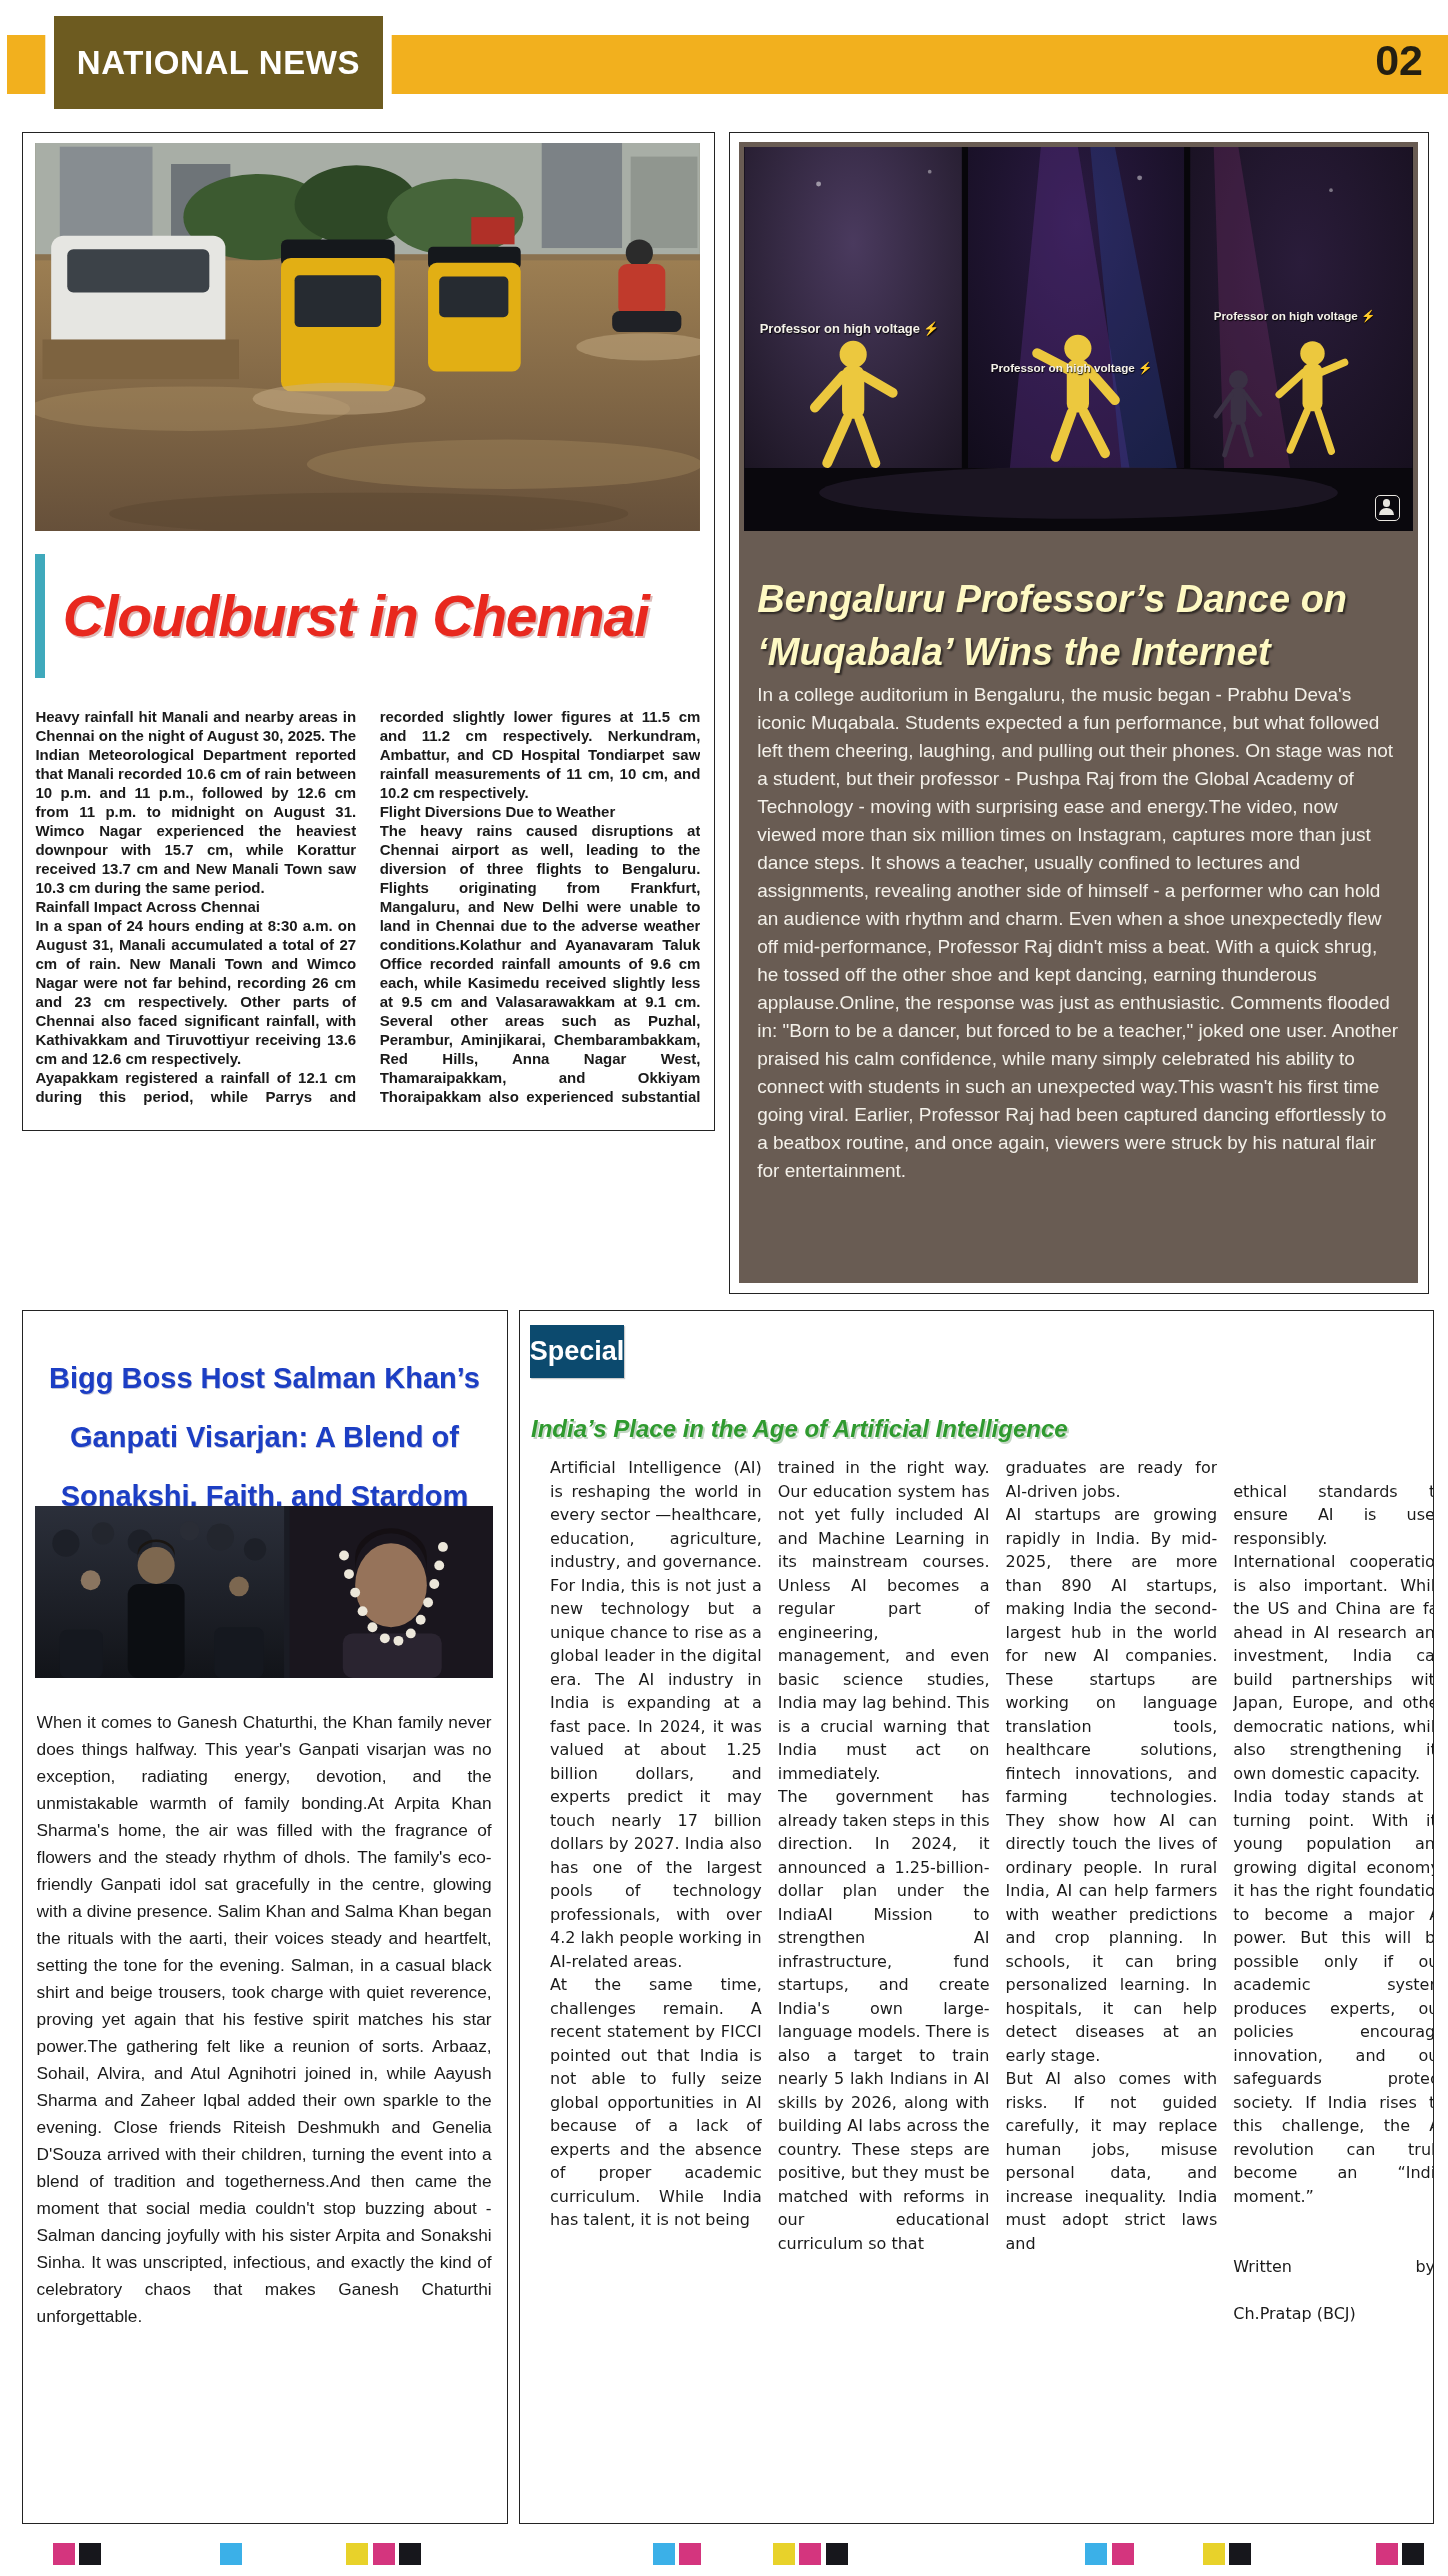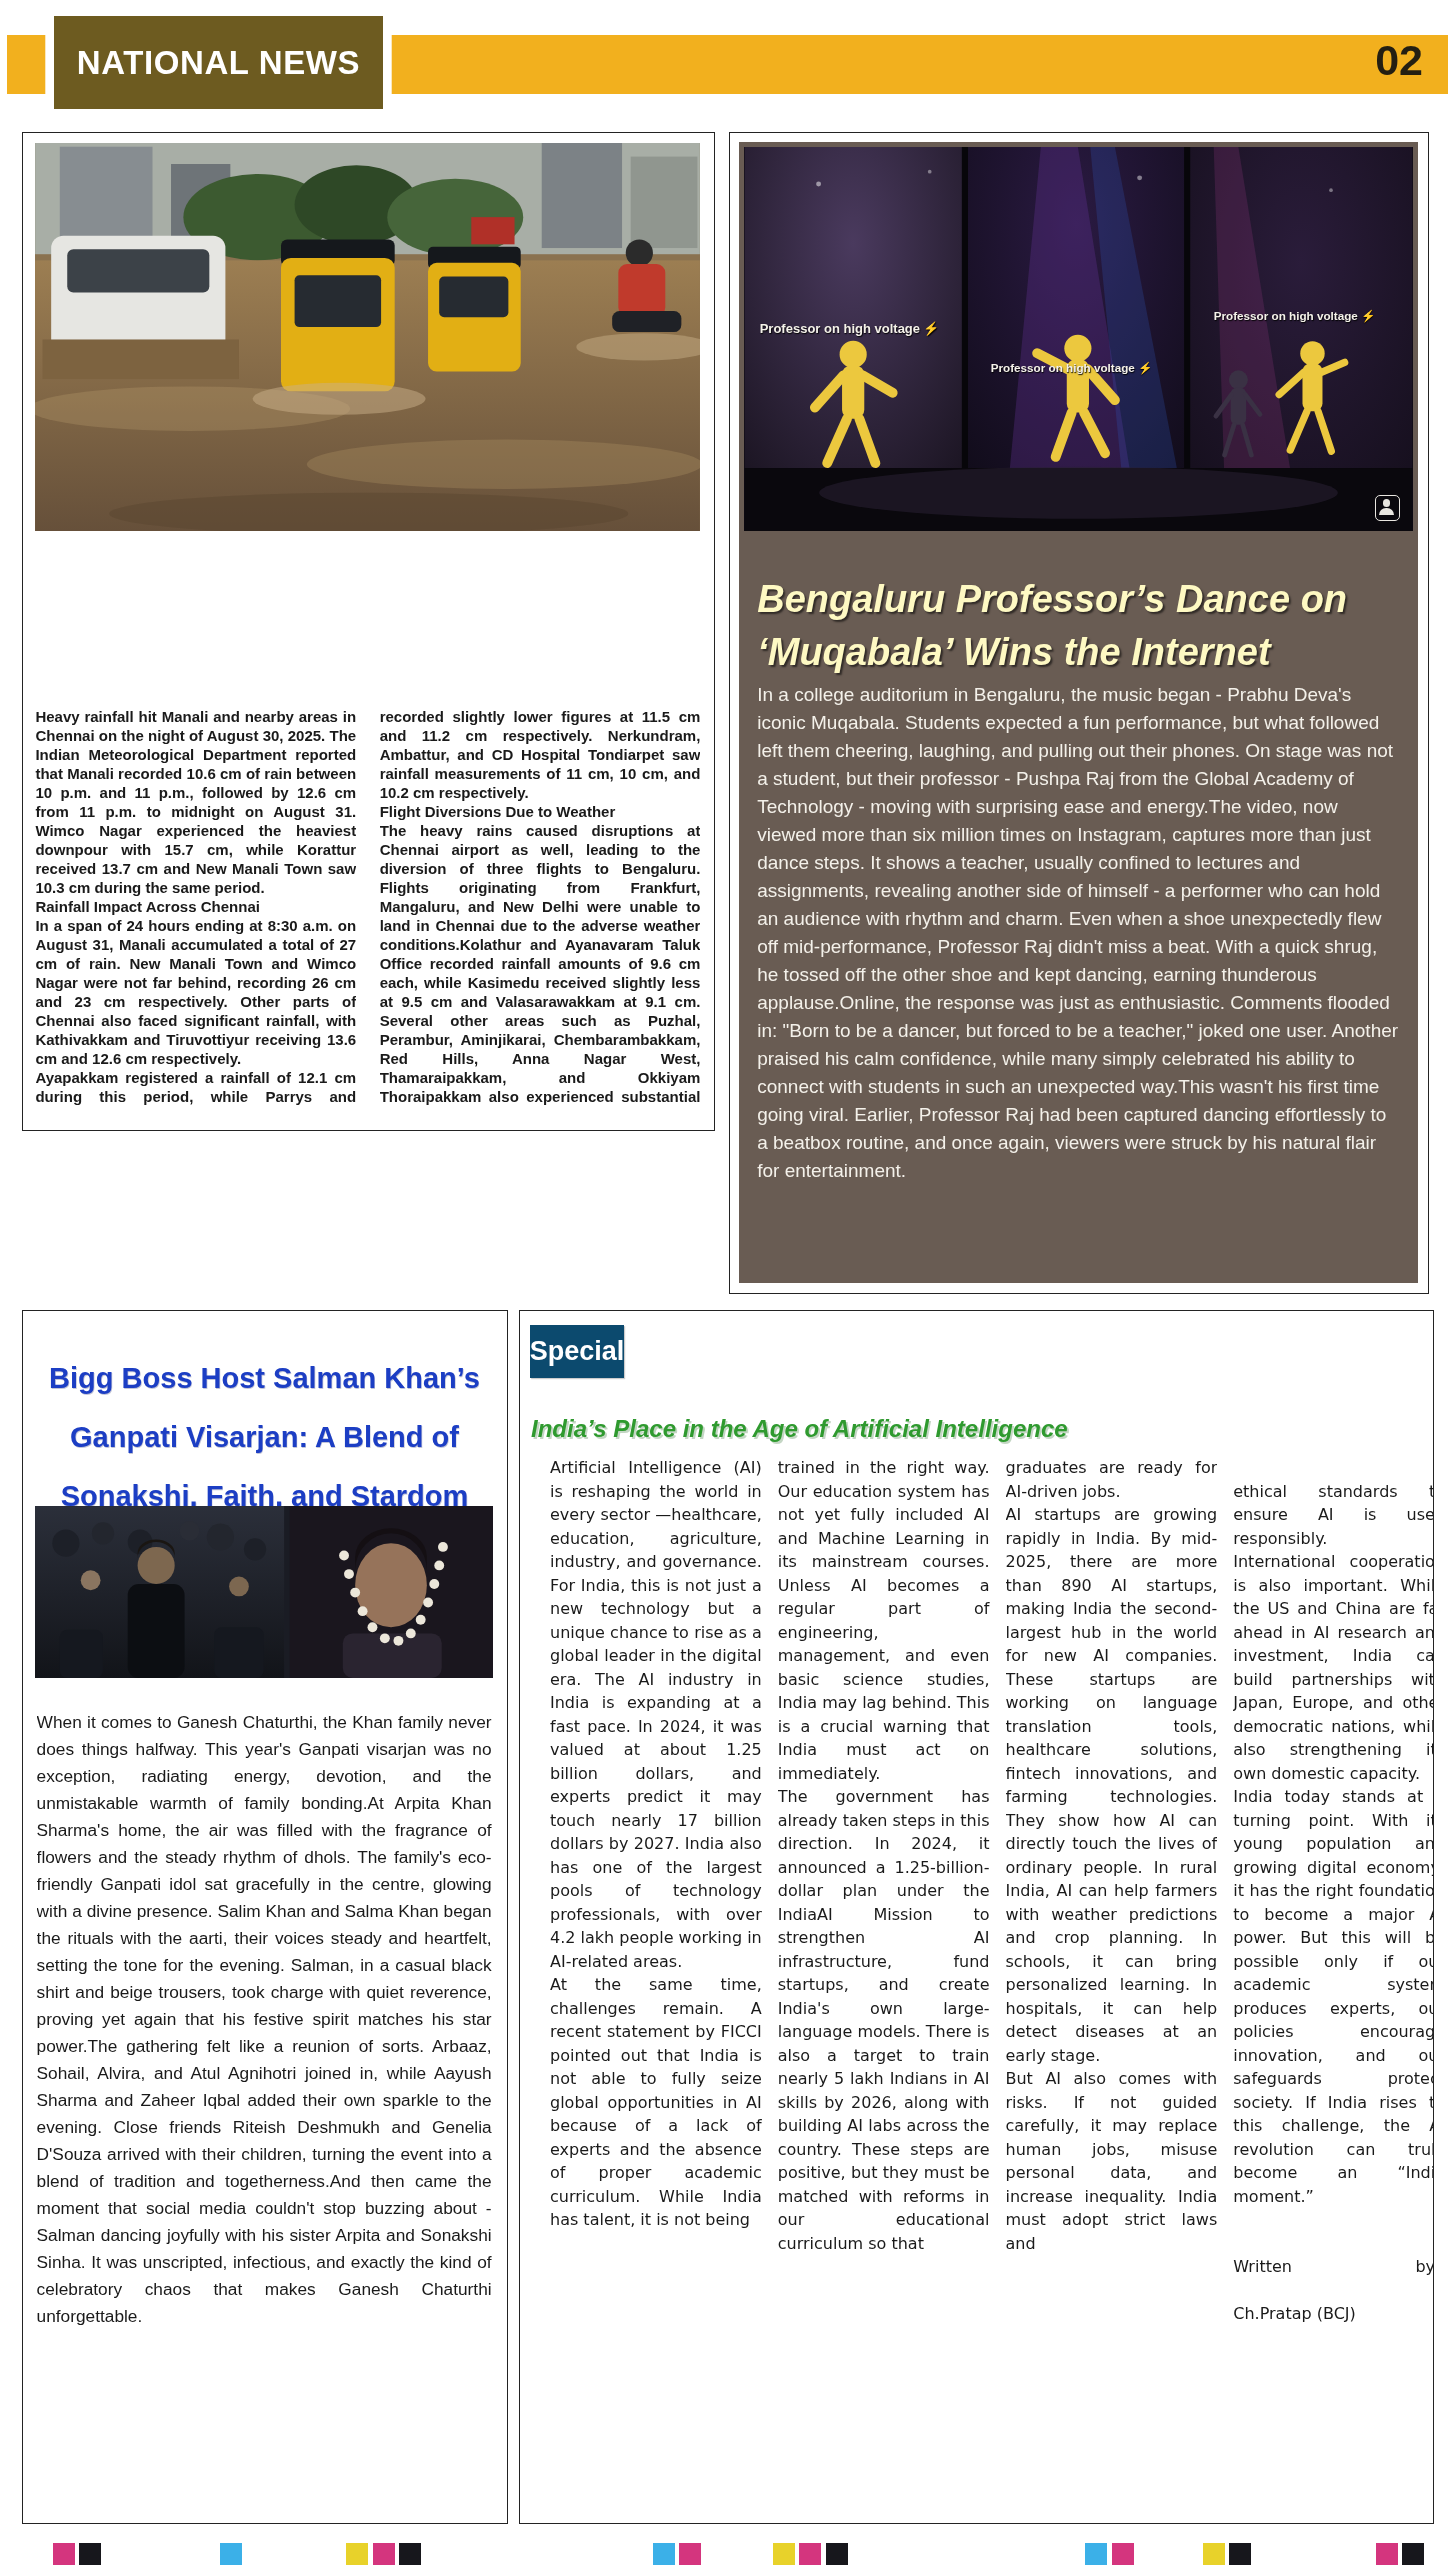--- a/index.html
+++ b/index.html
@@ -110,20 +110,24 @@
         <rect x="420" y="214" width="140" height="84" rx="8" fill="#262b31"></rect>
         <ellipse cx="492" cy="414" rx="140" ry="26" fill="#c9b089" opacity="0.5"></ellipse>
         <rect x="636" y="168" width="150" height="36" rx="8" fill="#15181c"></rect>
         <rect x="636" y="194" width="150" height="176" rx="14" fill="#e2af14"></rect>
         <rect x="654" y="216" width="112" height="66" rx="8" fill="#262b31"></rect>
         <circle cx="978" cy="178" r="22" fill="#2b2b2b"></circle>
         <rect x="944" y="196" width="76" height="84" rx="14" fill="#c03a2c"></rect>
         <rect x="934" y="272" width="112" height="34" rx="12" fill="#1f2126"></rect>
         <ellipse cx="986" cy="330" rx="110" ry="22" fill="#cdb48c" opacity="0.45"></ellipse>
       </svg>
+    </div>
+    <div class="cb-headline-row">
+      <div class="cb-accent"></div>
+      <h1 class="cb-headline">Cloudburst in Chennai</h1>
     </div>
     <div class="cb-cols">
       <p class="cb-col">Heavy rainfall hit Manali and nearby areas in Chennai on the night of August 30, 2025. The Indian Meteorological Department reported that Manali recorded 10.6 cm of rain between 10 p.m. and 11 p.m., followed by 12.6 cm from 11 p.m. to midnight on August 31. Wimco Nagar experienced the heaviest downpour with 15.7 cm, while Korattur received 13.7 cm and New Manali Town saw 10.3 cm during the same period.
 Rainfall Impact Across Chennai
 In a span of 24 hours ending at 8:30 a.m. on August 31, Manali accumulated a total of 27 cm of rain. New Manali Town and Wimco Nagar were not far behind, recording 26 cm and 23 cm respectively. Other parts of Chennai also faced significant rainfall, with Kathivakkam and Tiruvottiyur receiving 13.6 cm and 12.6 cm respectively.
 Ayapakkam registered a rainfall of 12.1 cm during this period, while Parrys and Ambattur</p>
       <p class="cb-col">recorded slightly lower figures at 11.5 cm and 11.2 cm respectively. Nerkundram, Ambattur, and CD Hospital Tondiarpet saw rainfall measurements of 11 cm, 10 cm, and 10.2 cm respectively.
 Flight Diversions Due to Weather
 The heavy rains caused disruptions at Chennai airport as well, leading to the diversion of three flights to Bengaluru. Flights originating from Frankfurt, Mangaluru, and New Delhi were unable to land in Chennai due to the adverse weather conditions.Kolathur and Ayanavaram Taluk Office recorded rainfall amounts of 9.6 cm each, while Kasimedu received slightly less at 9.5 cm and Valasarawakkam at 9.1 cm. Several other areas such as Puzhal, Perambur, Aminjikarai, Chembarambakkam, Red Hills, Anna Nagar West, Thamaraipakkam, and Okkiyam Thoraipakkam also experienced substantial rainfall.</p>
     </div>

